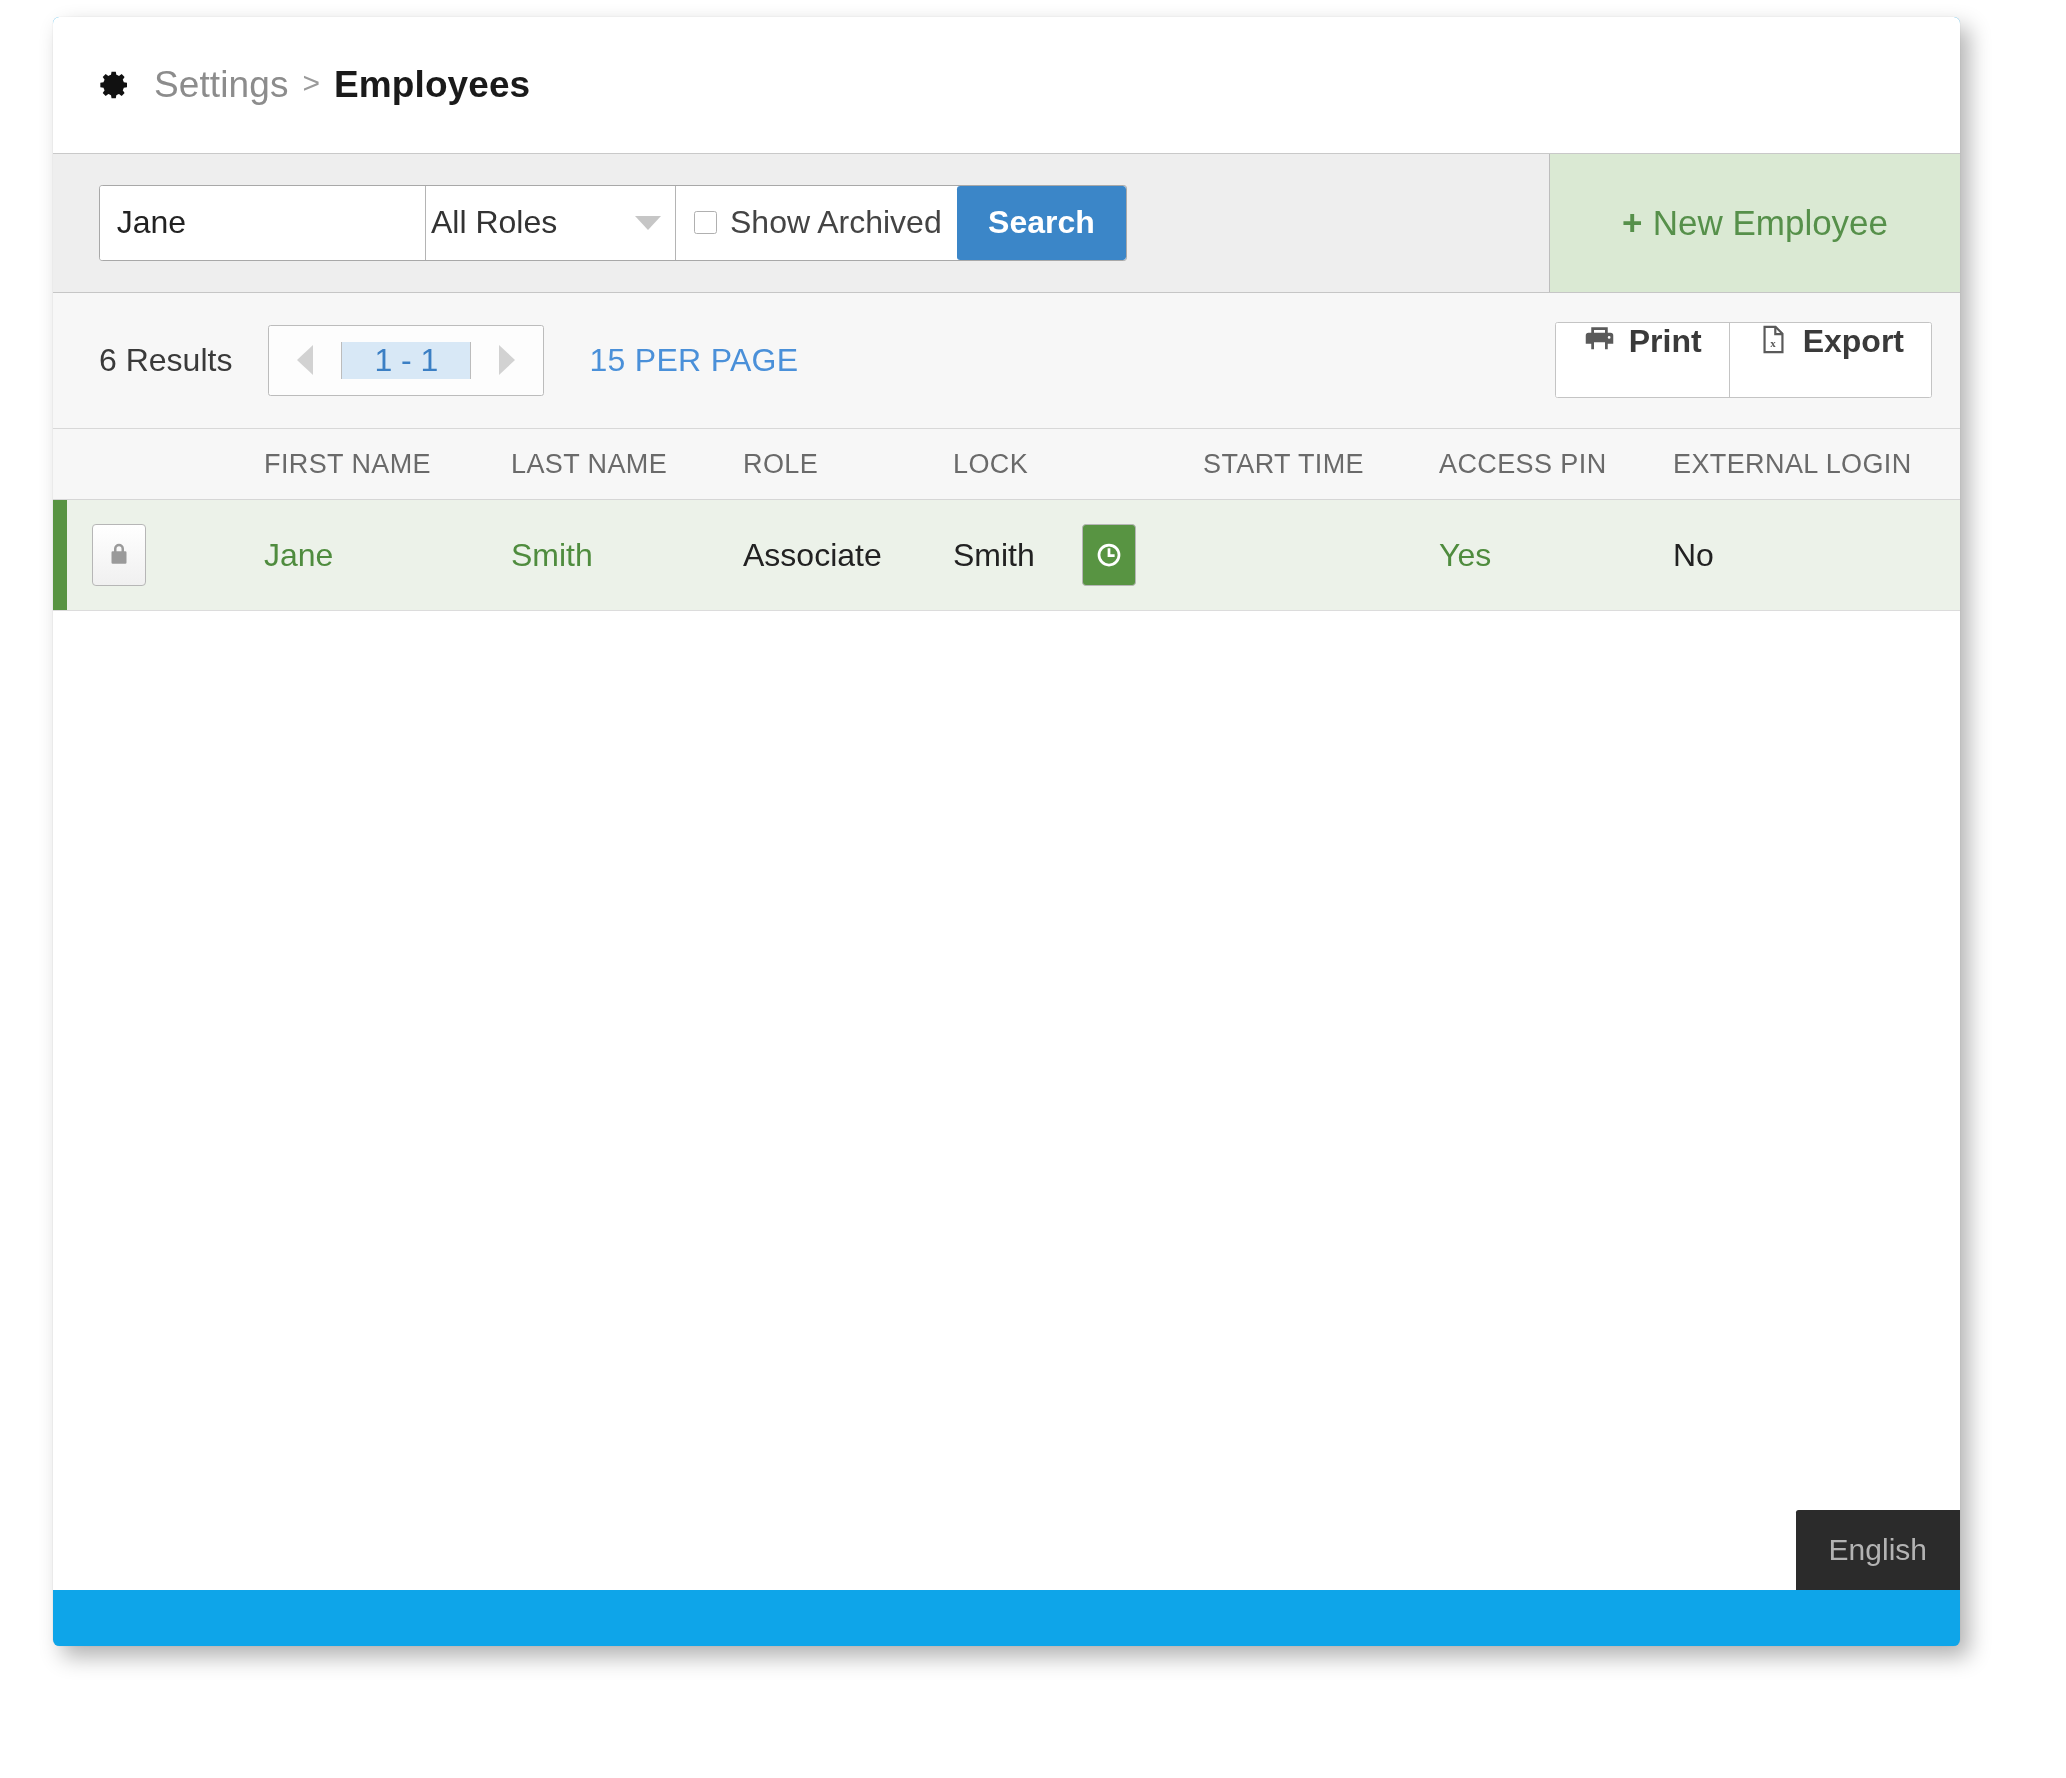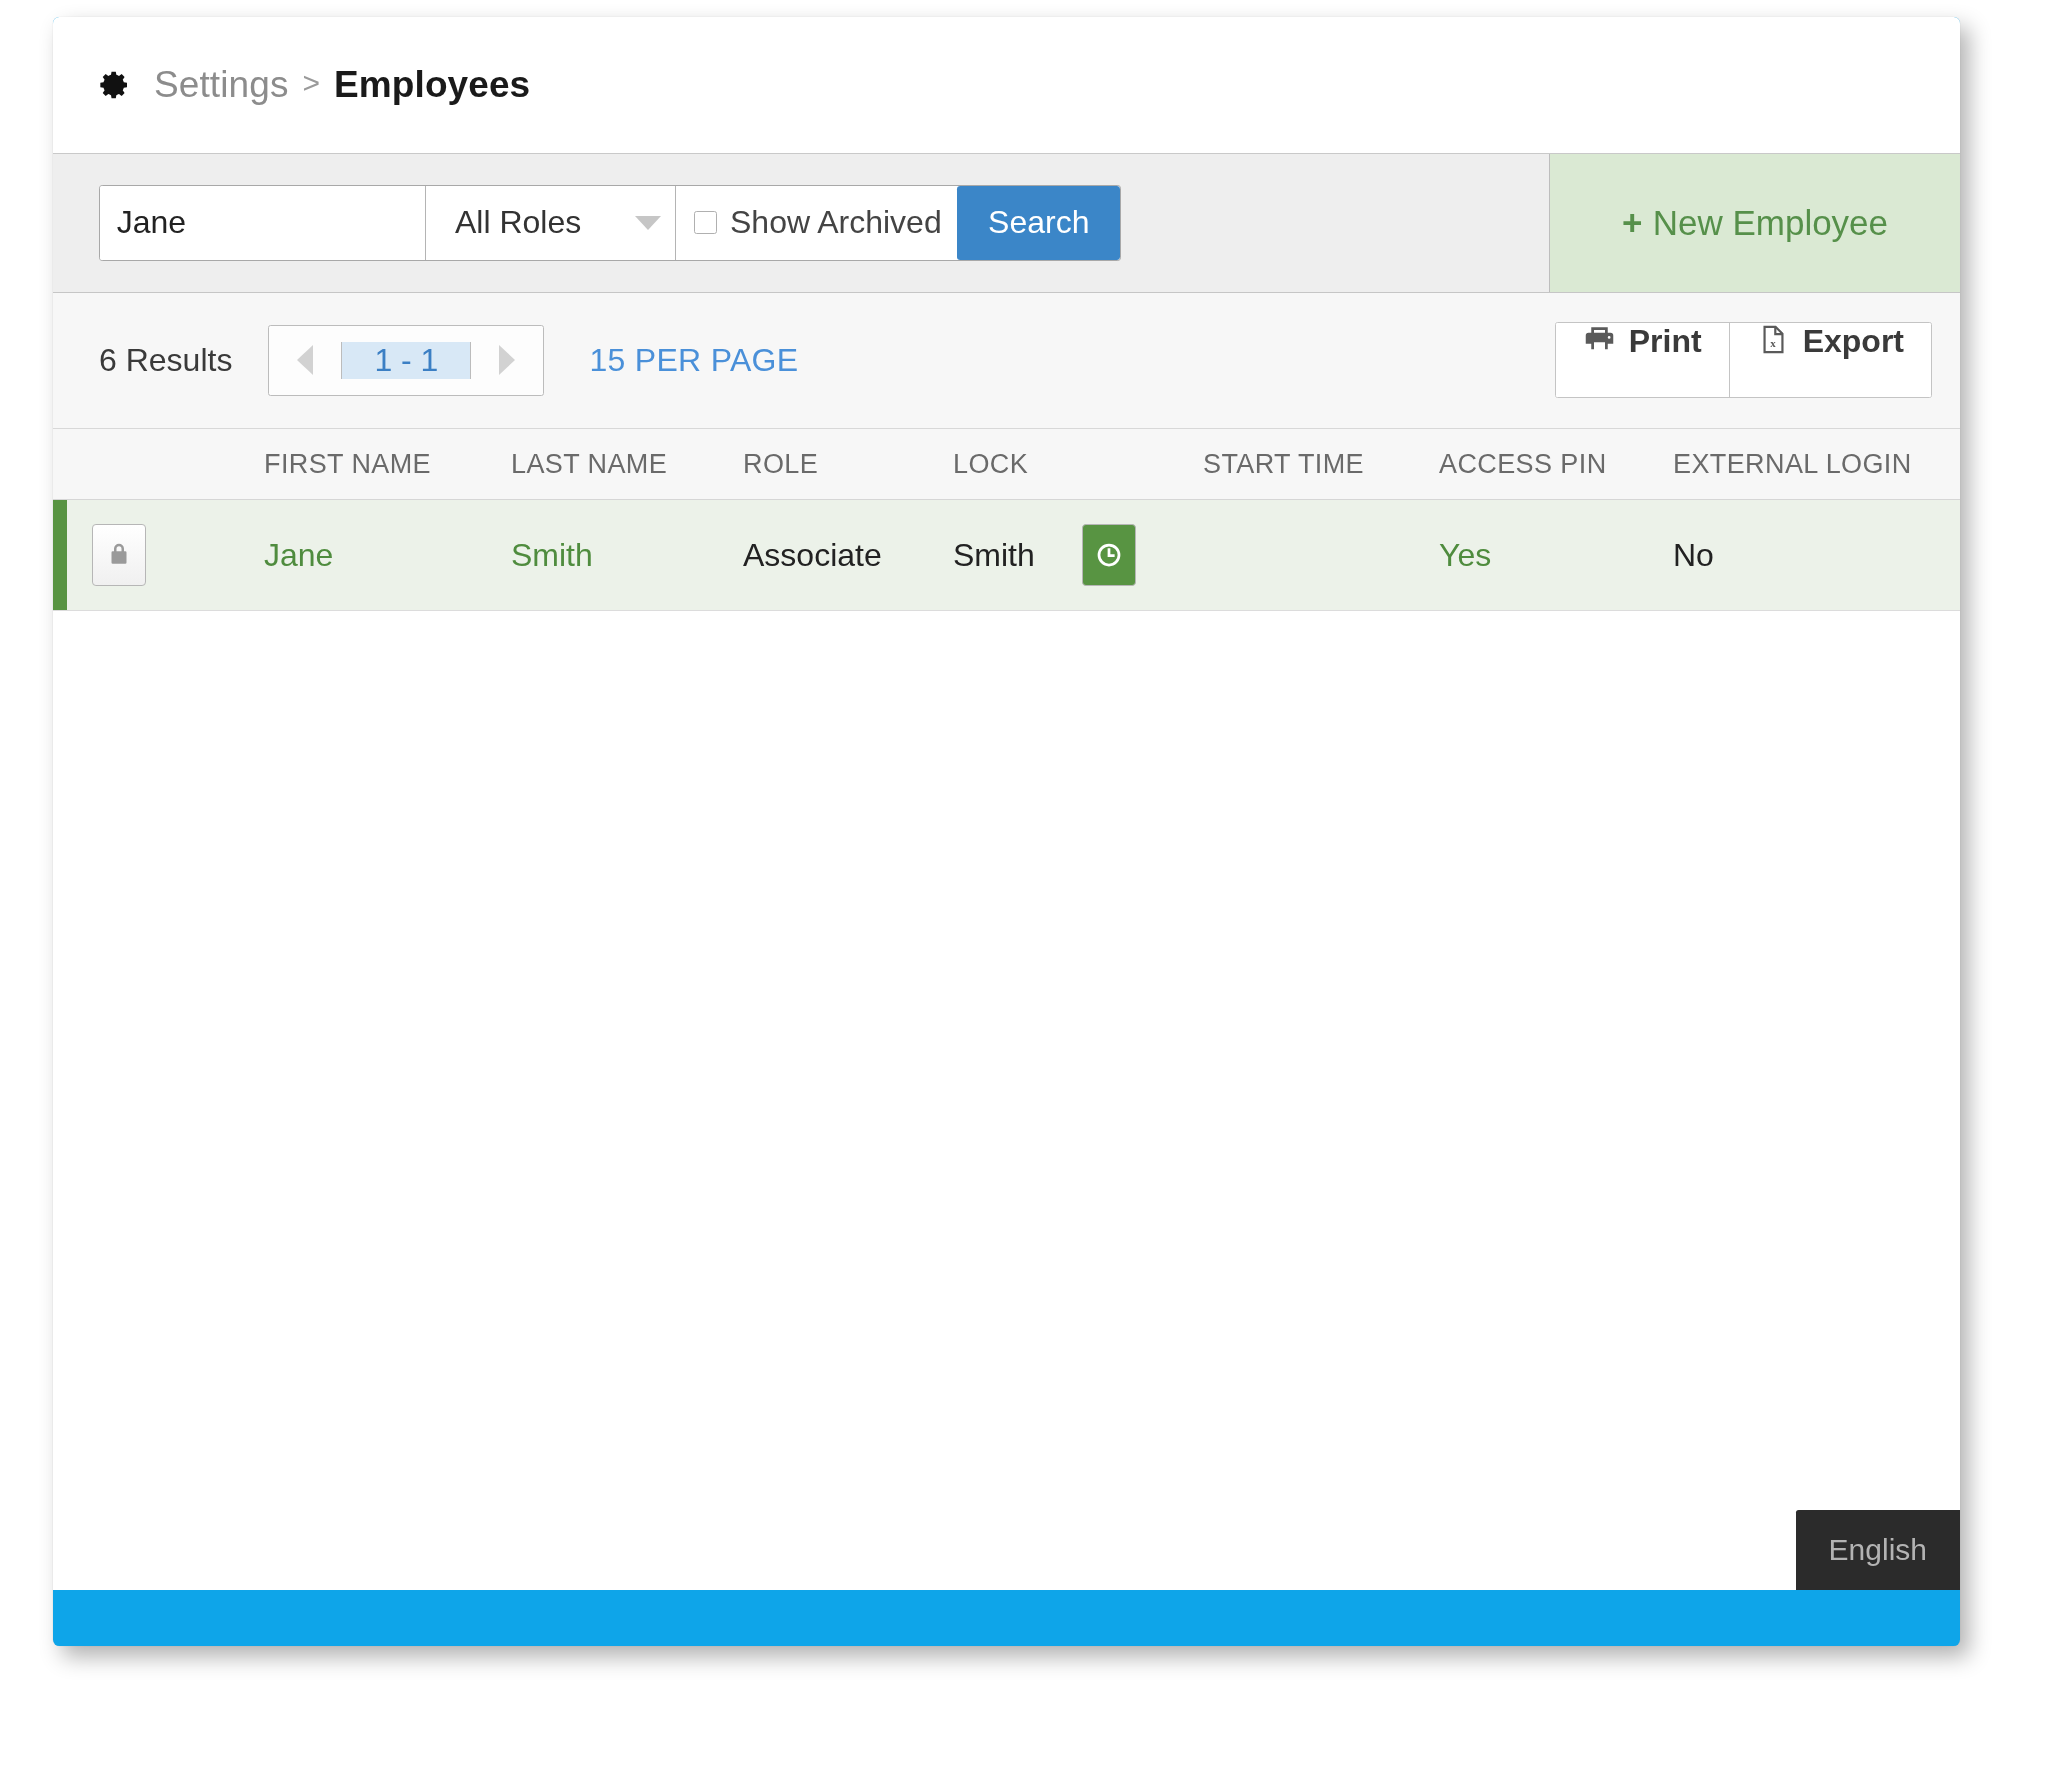--- a/index.html
+++ b/index.html
@@ -92,21 +92,21 @@
     color: #222222;
     padding: 0 16.7px;
   }
   .role-select {
     width: 250px;
     border: none;
     border-left: 1.3px solid #b4b4b4;
     background: #ffffff;
     display: flex;
     align-items: center;
-    padding: 0 14px 0 29px;
+    padding: 0 14px 0 5px;
     justify-content: space-between;
     cursor: pointer;
   }
   .role-select-label {
     font-size: 32px;
     color: #333333;
   }
   .chevron-down {
     width: 0; height: 0;
     border-left: 13px solid transparent;
@@ -133,21 +133,21 @@
     font-size: 32px;
     color: #444444;
     white-space: nowrap;
   }
   .search-button {
     background: #3b86c8;
     border: none;
     color: #ffffff;
     font-family: "Liberation Sans", sans-serif;
     font-size: 32px;
-    font-weight: normal;
+    font-weight: bold;
     padding: 0 31px;
     cursor: pointer;
     border-radius: 3.2px;
     margin-left: -1.3px;
   }
   .new-employee-panel {
     width: 411px;
     flex: 0 0 auto;
     background: #dae9d3;
     border-left: 1.9px solid #bdbdbd;

